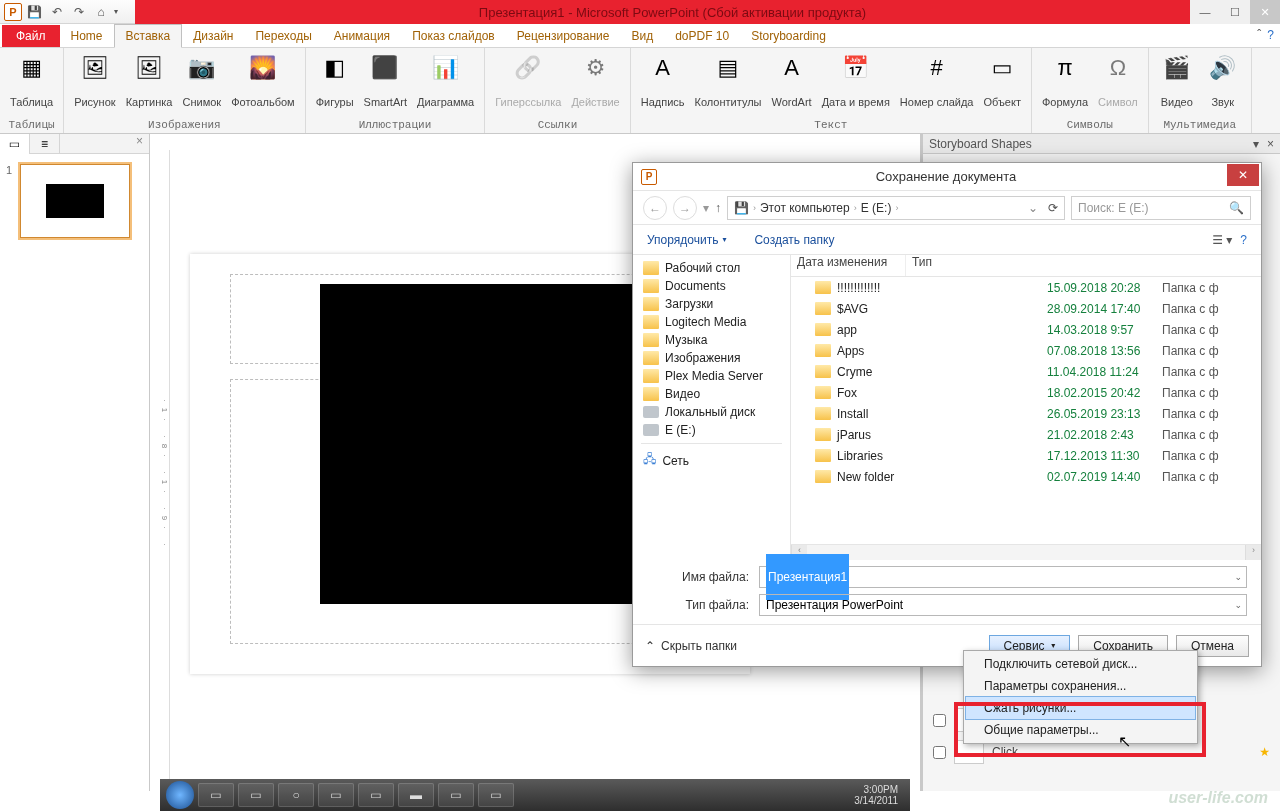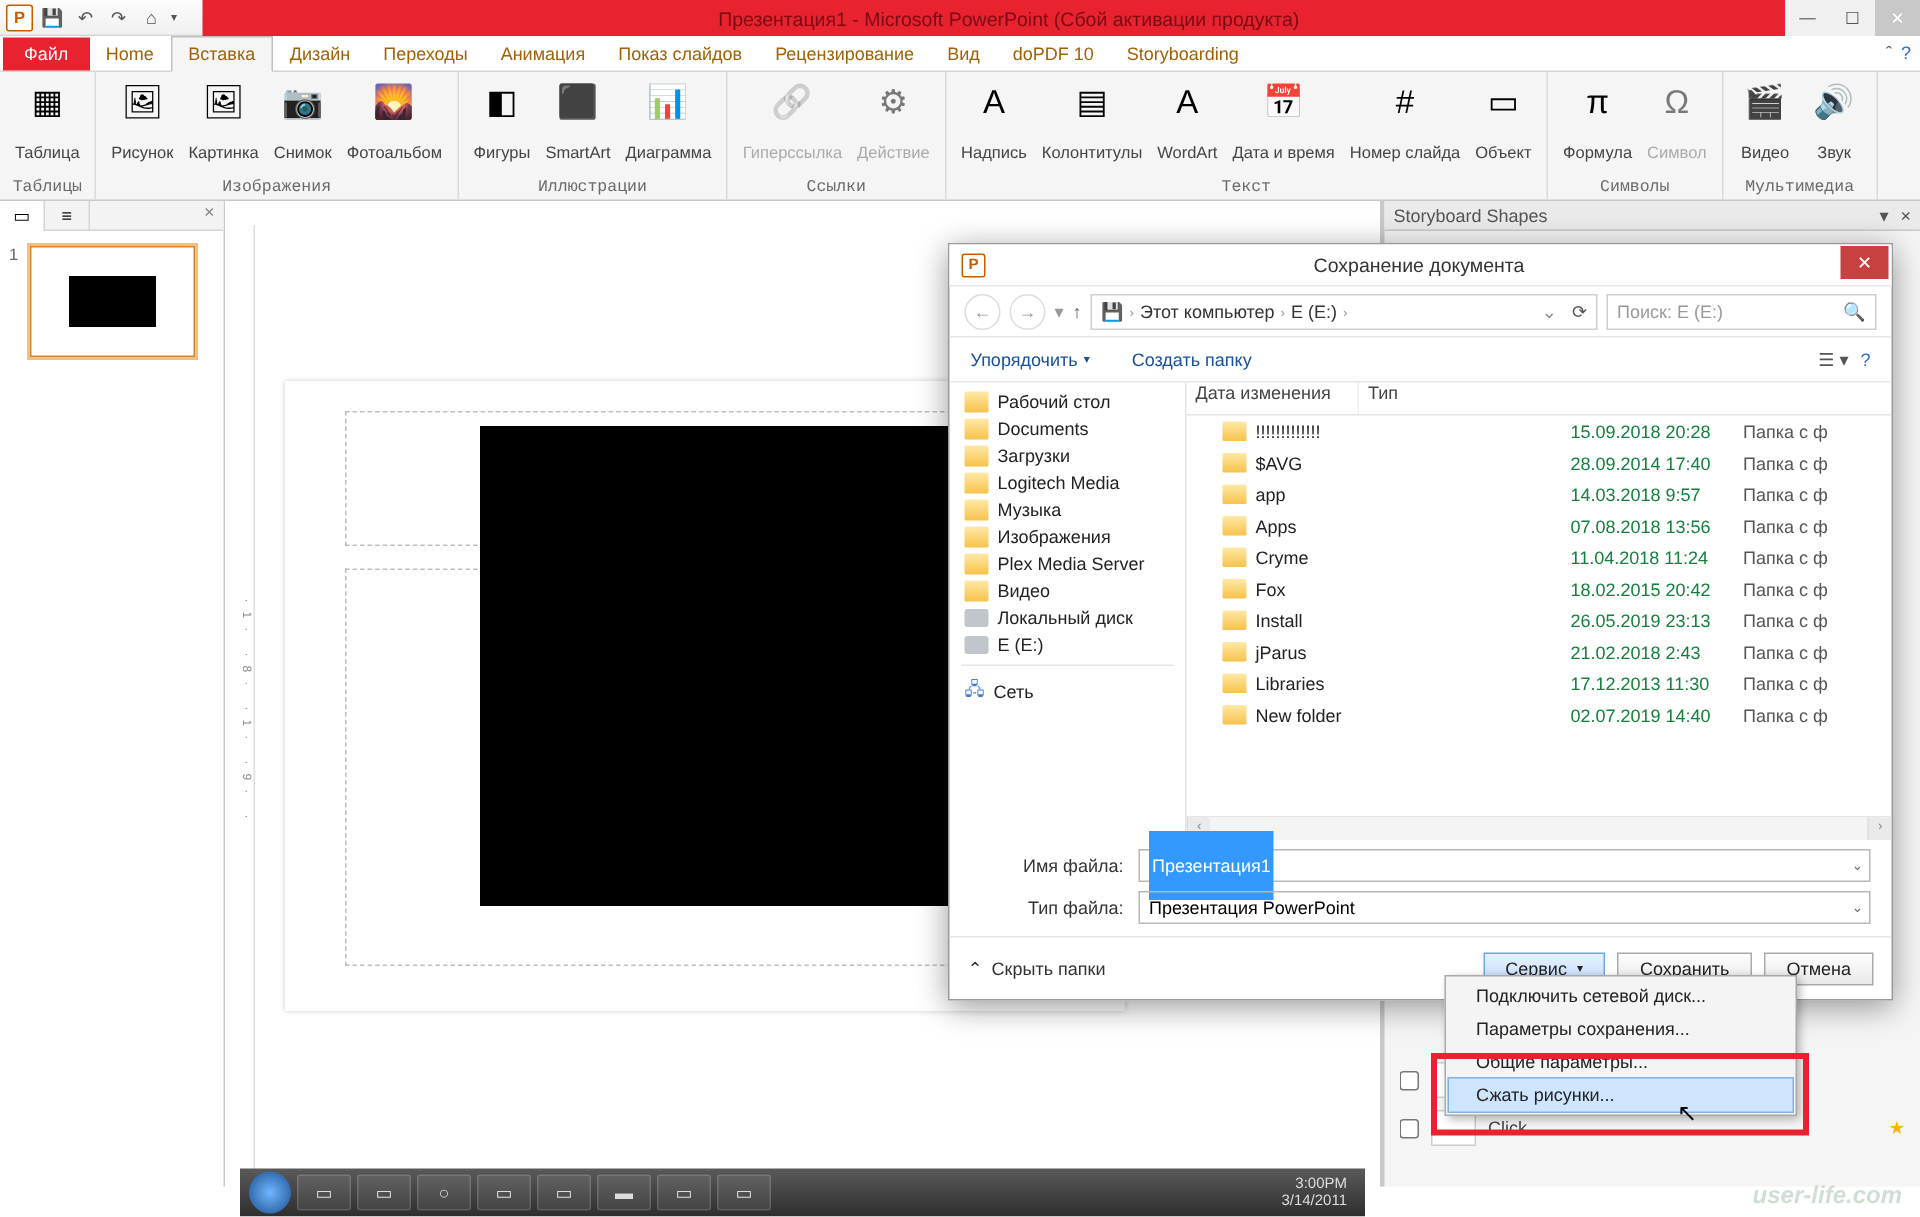--- a/index.html
+++ b/index.html
@@ -548,23 +548,23 @@
   </div>
 </div>
 
 <div class="menu" id="menu">
     <div class="menu-item">
       <span>Подключить сетевой диск...</span>
     </div>
     <div class="menu-item">
       <span>Параметры сохранения...</span>
     </div>
+    <div class="menu-item hl">
+      <span>Сжать рисунки...</span>
+    </div>
     <div class="menu-item">
       <span>Общие параметры...</span>
     </div>
-    <div class="menu-item hl">
-      <span>Сжать рисунки...</span>
-    </div>
   </div>
 <div class="red-box"></div>
 <div class="cursor">↖</div>
 
 <div class="watermark">user-life.com</div>
 
 </body></html>

